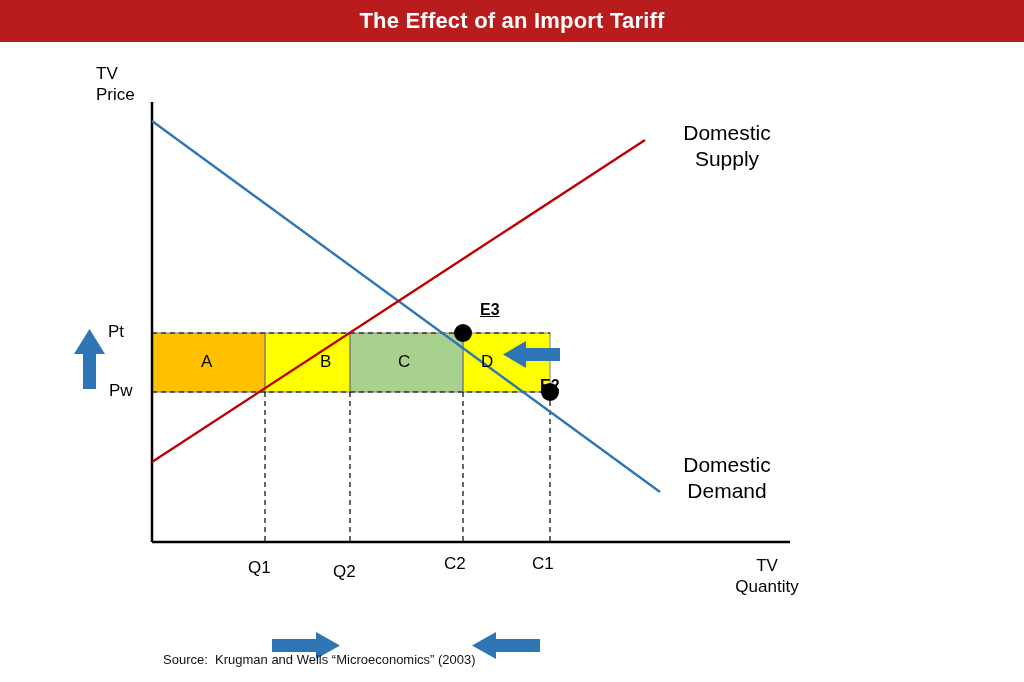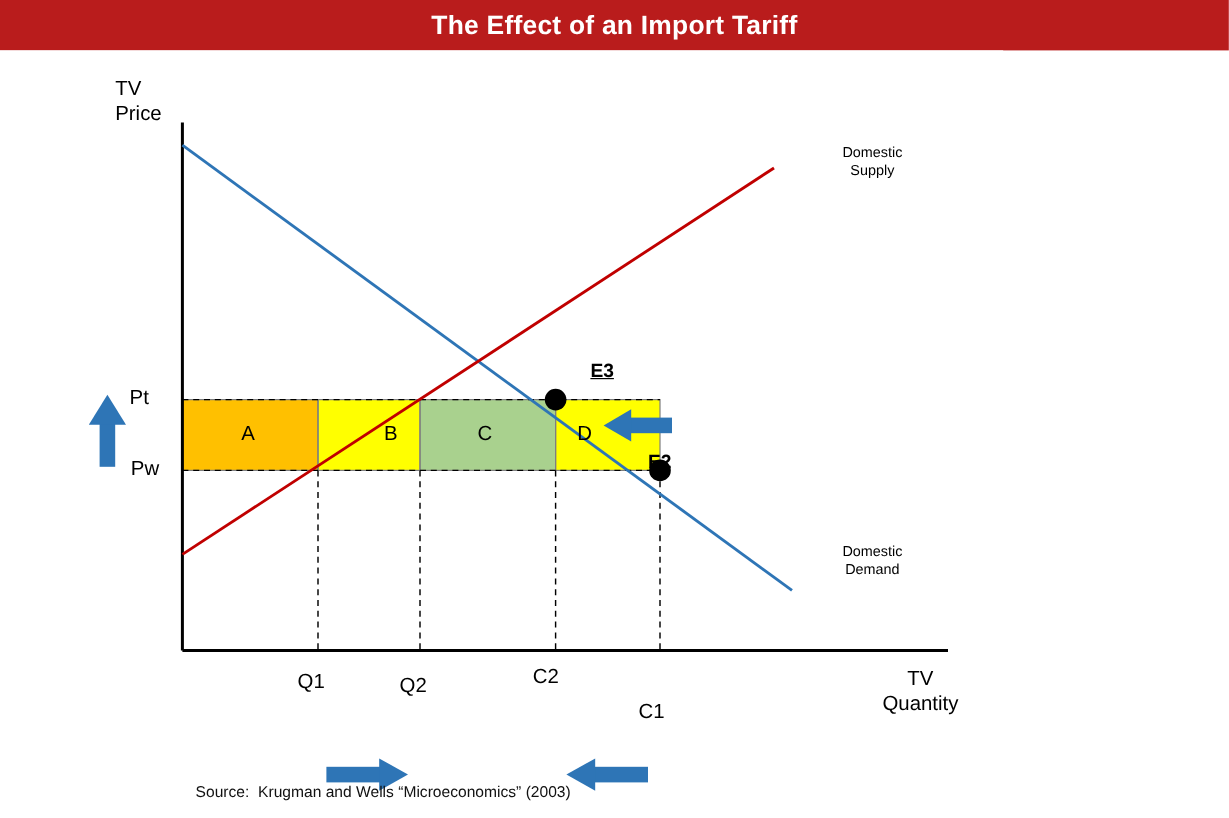--- a/index.html
+++ b/index.html
@@ -22,21 +22,21 @@
   svg{position:absolute;left:0;top:0;}
   .lbl{
     position:absolute;
     font-family:"Liberation Sans", sans-serif;
     color:#000;
     white-space:pre;
     line-height:1.22;
   }
   .ax-lbl{font-size:17px;}
   .tick-lbl{font-size:17px;}
-  .curve-lbl{font-size:12px;text-align:center;}
+  .curve-lbl{font-size:21px;text-align:center;}
   .region-lbl{font-size:17px;}
   .pt-lbl{font-size:16px;font-weight:bold;}
   .src-lbl{font-size:13px;color:#111;}
 </style>
 </head>
 <body>
 
 <div class="title-bar">
   <div class="title">The Effect of an Import Tariff</div>
 </div>
@@ -103,29 +103,29 @@
 Price</div>
   <div class="lbl ax-lbl" style="left:712px;top:514px;width:110px;text-align:center;">TV
 Quantity</div>
 
   <div class="lbl tick-lbl" style="left:108px;top:280px;">Pt</div>
   <div class="lbl tick-lbl" style="left:109px;top:339px;">Pw</div>
 
   <div class="lbl tick-lbl" style="left:248px;top:516px;">Q1</div>
   <div class="lbl tick-lbl" style="left:333px;top:520px;">Q2</div>
   <div class="lbl tick-lbl" style="left:444px;top:512px;">C2</div>
-  <div class="lbl tick-lbl" style="left:532px;top:512px;margin-top:29px;">C1</div>
+  <div class="lbl tick-lbl" style="left:532px;top:512px;">C1</div>
 
   <div class="lbl curve-lbl" style="left:662px;top:78px;width:130px;text-align:center;">Domestic
 Supply</div>
   <div class="lbl curve-lbl" style="left:662px;top:410px;width:130px;text-align:center;">Domestic
 Demand</div>
 
   <div class="lbl region-lbl" style="left:201px;top:310px;">A</div>
   <div class="lbl region-lbl" style="left:320px;top:310px;">B</div>
   <div class="lbl region-lbl" style="left:398px;top:310px;">C</div>
   <div class="lbl region-lbl" style="left:481px;top:310px;">D</div>
 
-  <div class="lbl pt-lbl" style="left:492px;top:258px;text-decoration:underline;">E3</div>
+  <div class="lbl pt-lbl" style="left:480px;top:258px;text-decoration:underline;">E3</div>
   <div class="lbl pt-lbl" style="left:540px;top:334px;">E2</div>
 
   <div class="lbl src-lbl" style="left:163px;top:610px;">Source:  Krugman and Wells “Microeconomics” (2003)</div>
 </div>
 
 </body></html>

